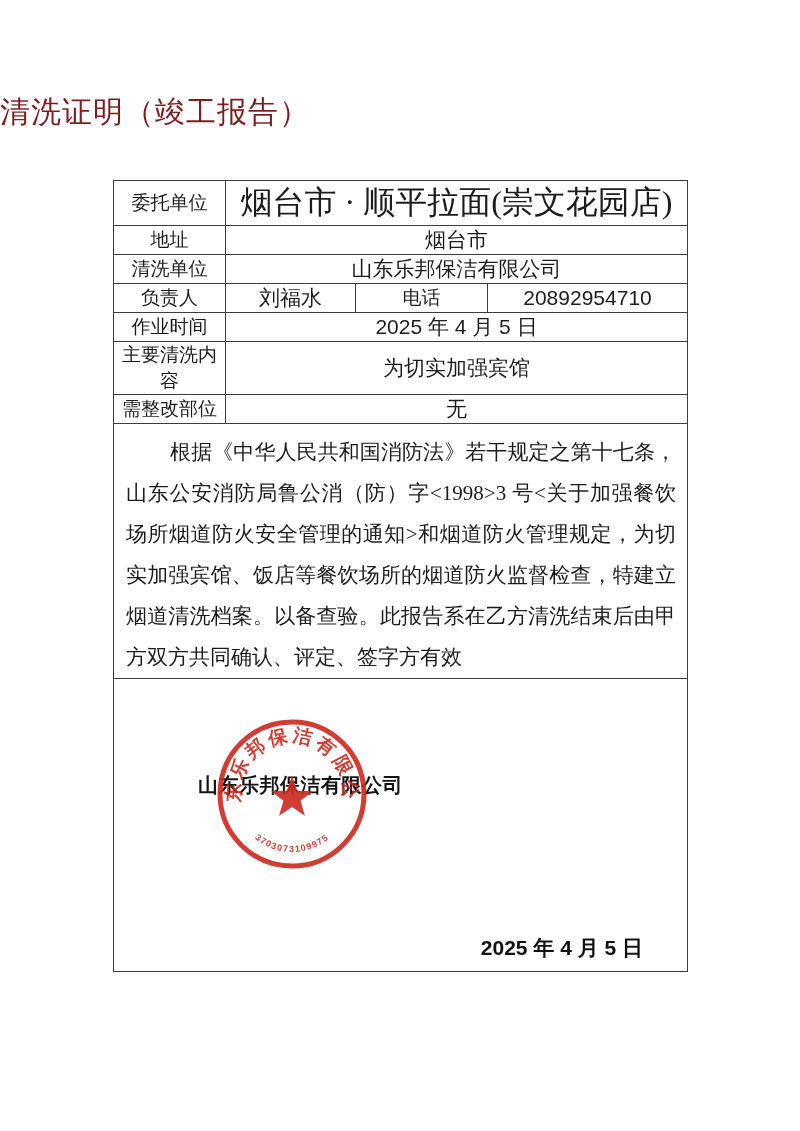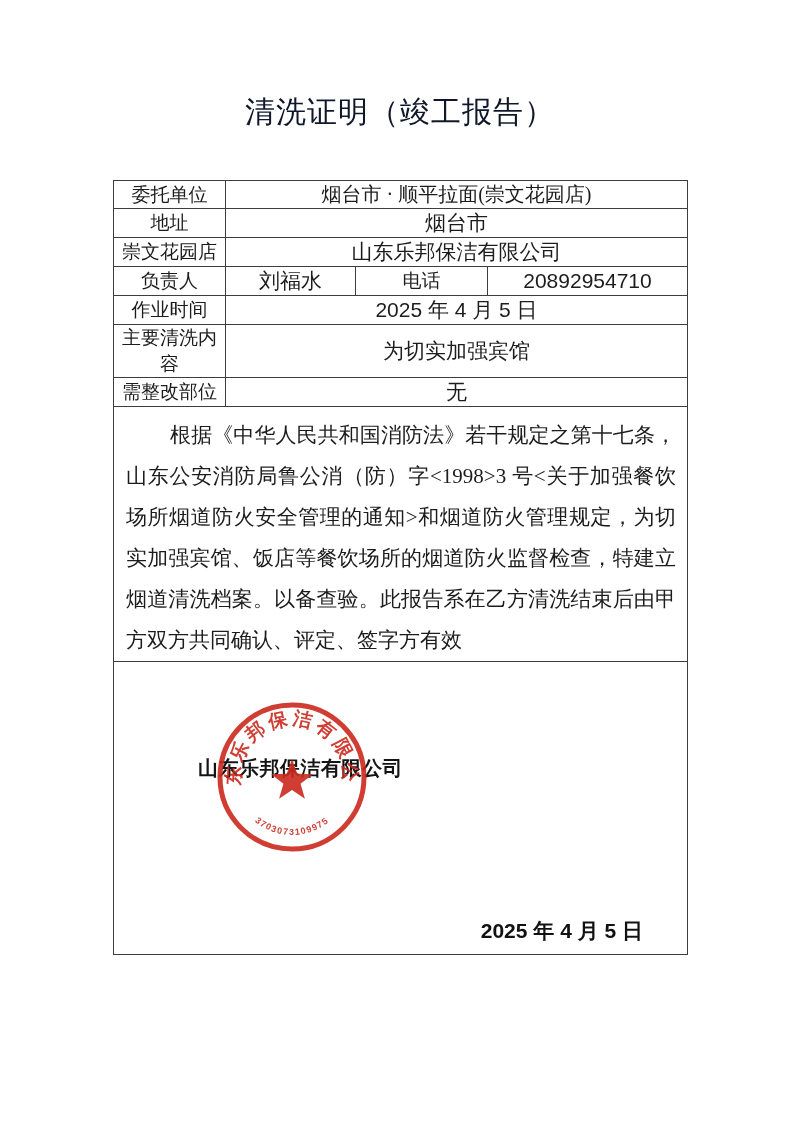--- a/index.html
+++ b/index.html
@@ -13,45 +13,44 @@
     width: 800px;
     height: 1131px;
     background: #ffffff;
     overflow: hidden;
   }
   .doc-title {
     position: absolute;
     top: 92px;
     left: 0;
     width: 800px;
-    text-align: center;
     font-size: 30px;
     font-weight: normal;
     letter-spacing: 1px;
-    color: #0f172a;
+    color: #7f1d1d;
   }
   table.report-table {
     position: absolute;
     left: 113px;
     top: 180px;
     width: 574px;
     border-collapse: collapse;
     table-layout: fixed;
   }
   .report-table td {
     border: 1px solid #3d3d3d;
     vertical-align: middle;
     text-align: center;
     height: 28px;
     font-size: 21px;
     color: #1c1c1c;
     overflow: hidden;
   }
   .report-table td.label { font-size: 19px; }
-  .report-table td.value-big { font-size: 20px; }
+  .report-table td.value-big { font-size: 32px; }
   .num { font-family: "Liberation Sans", "Liberation Serif", sans-serif; }
   .report-table td.notice-cell {
     height: 210px;
     text-align: justify;
     vertical-align: top;
     padding: 8px 11px 0 12px;
     font-size: 21px;
     line-height: 41px;
     text-indent: 2.1em;
   }
@@ -119,21 +118,21 @@
     <tbody>
       <tr>
         <td class="label">委托单位</td>
         <td class="value-big" colspan="3">烟台市 · 顺平拉面(崇文花园店)</td>
       </tr>
       <tr>
         <td class="label">地址</td>
         <td colspan="3">烟台市</td>
       </tr>
       <tr>
-        <td class="label">崇文花园店</td>
+        <td class="label">清洗单位</td>
         <td colspan="3">山东乐邦保洁有限公司</td>
       </tr>
       <tr>
         <td class="label">负责人</td>
         <td>刘福水</td>
         <td class="label">电话</td>
         <td class="num">20892954710</td>
       </tr>
       <tr>
         <td class="label">作业时间</td>

